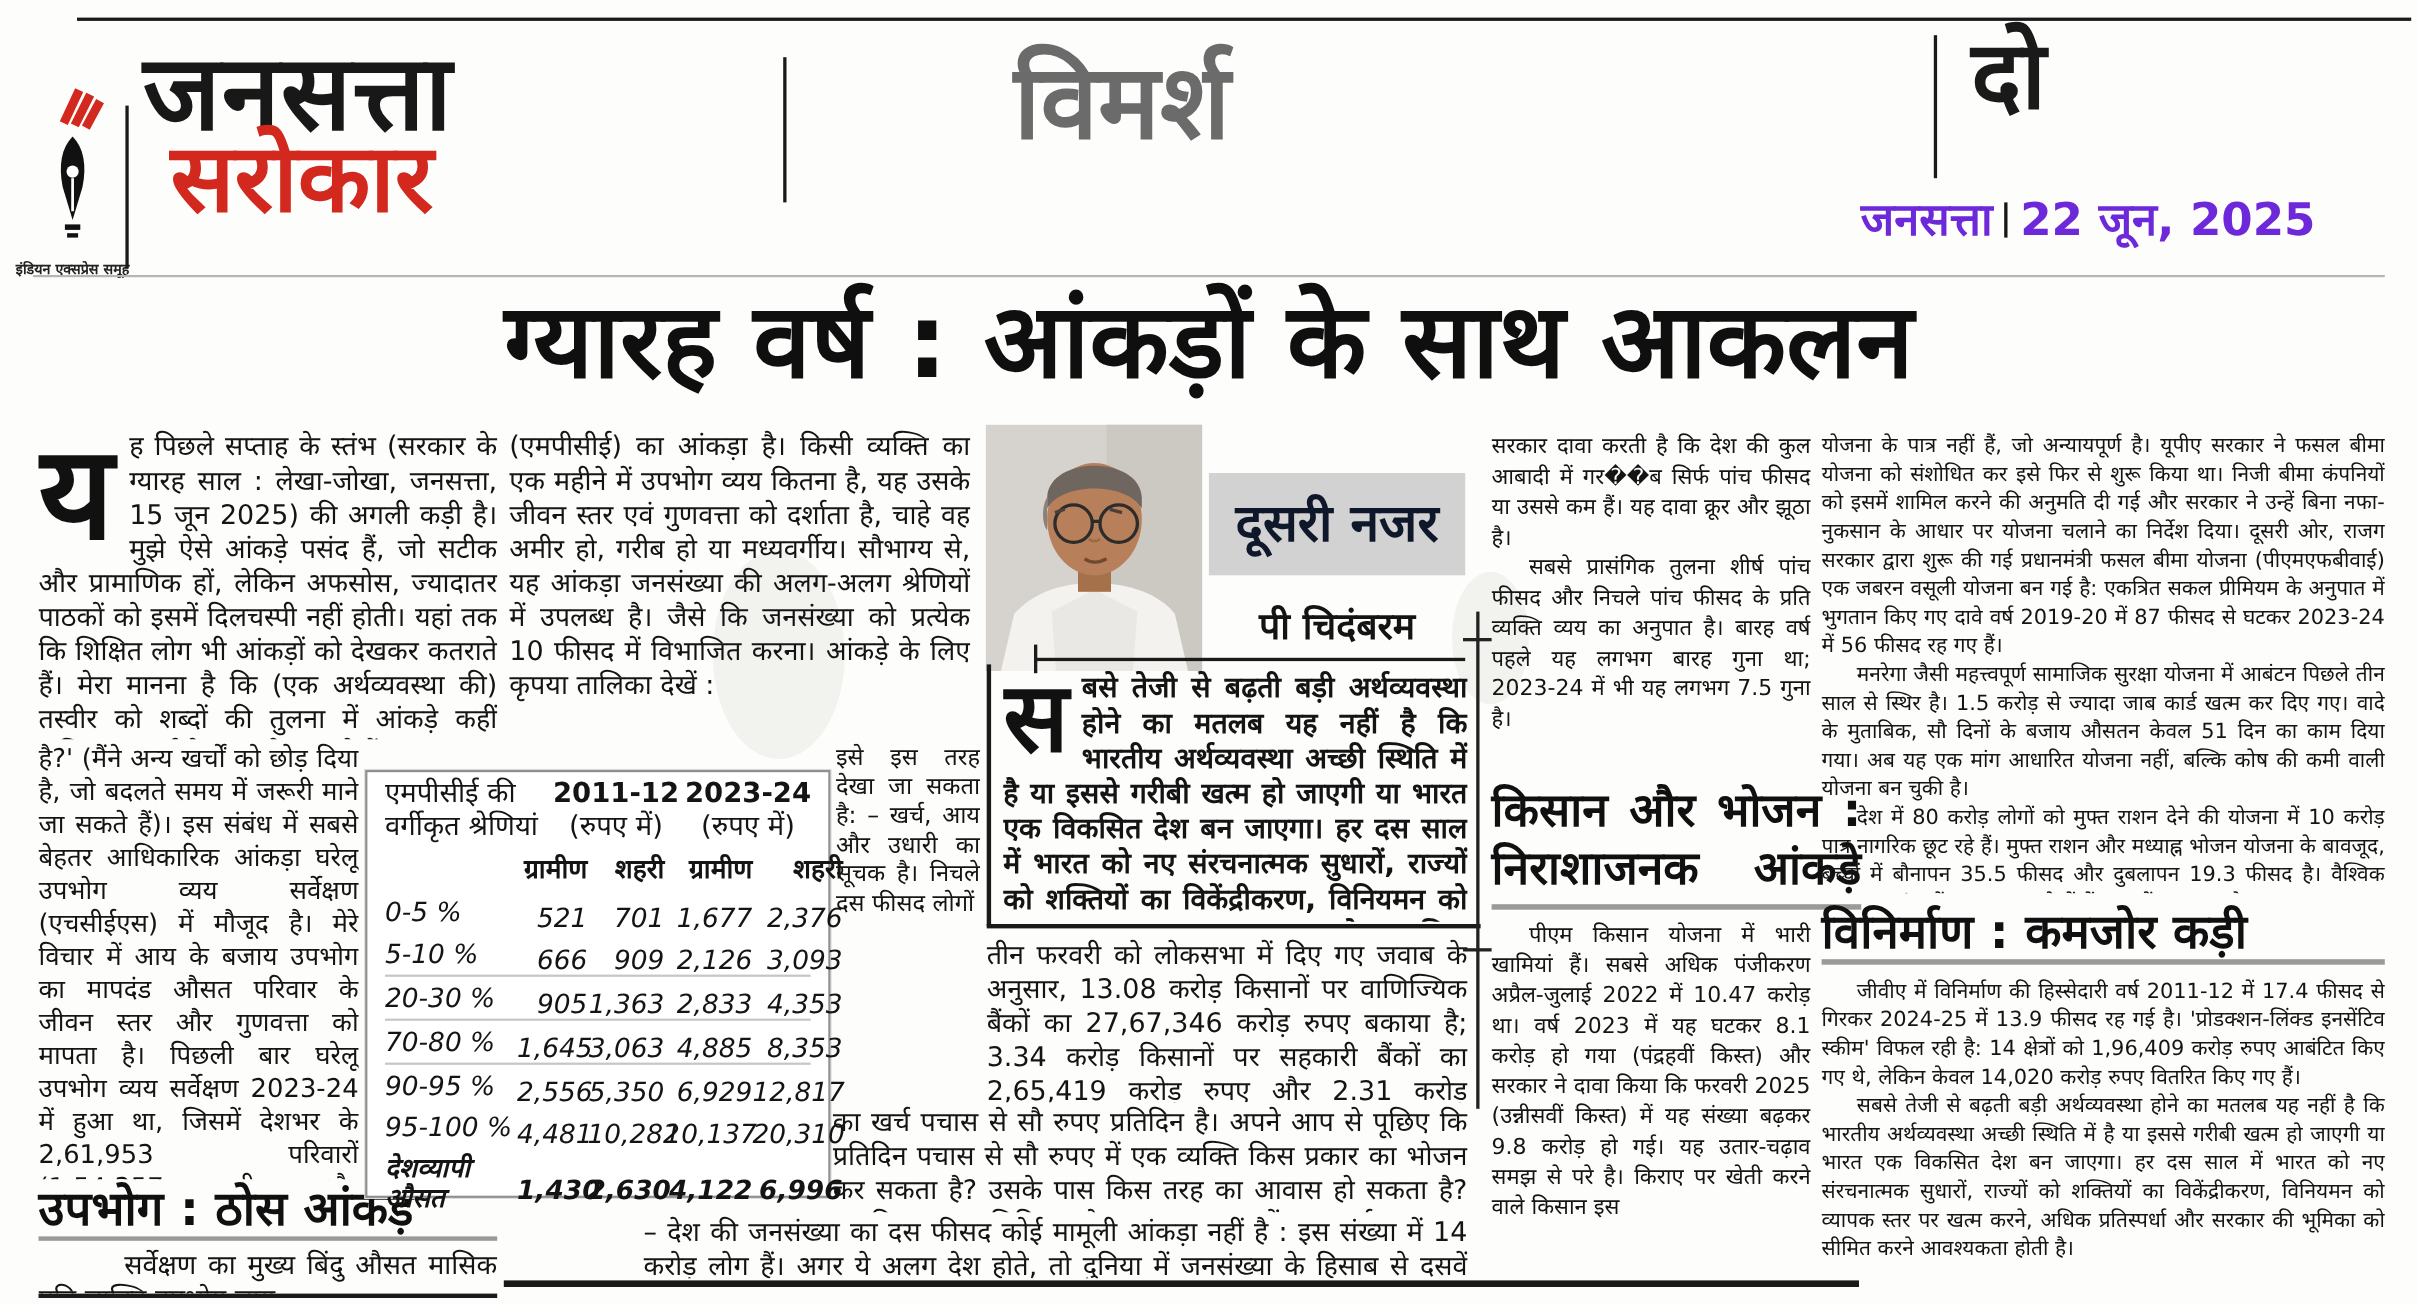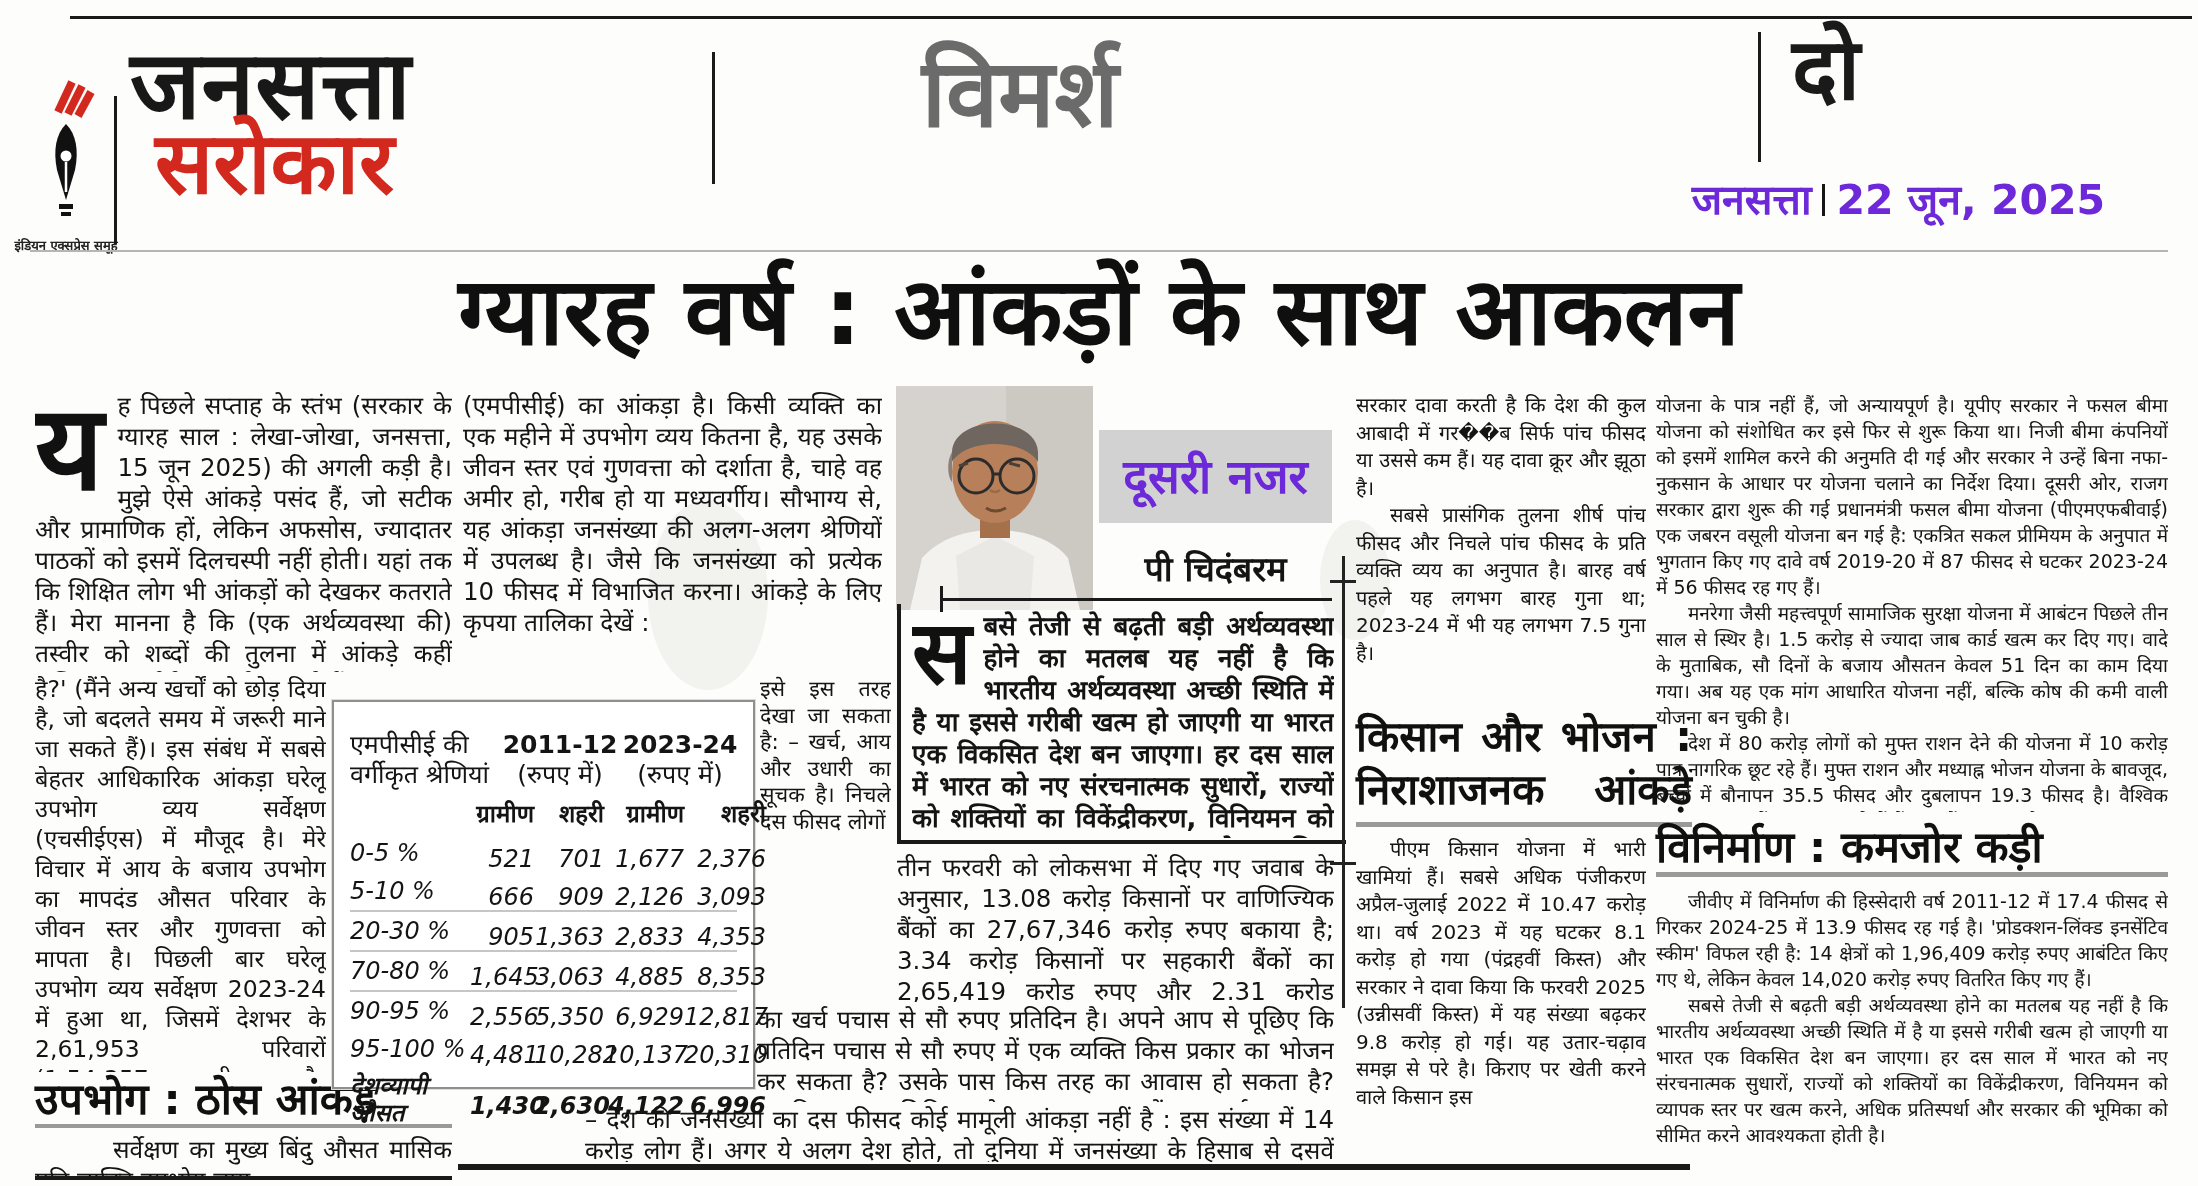--- a/index.html
+++ b/index.html
@@ -23,33 +23,33 @@
   .page-num{font-size:86px;font-weight:700;color:#1a1a1a;line-height:1;}
   .dateline{font-size:41px;font-weight:700;text-align:right;color:#6d28d9;}
   .dateline .vbar{display:inline-block;width:3px;height:32px;background:#161616;margin:0 12px -2px 10px;}
   .headline{font-size:94px;font-weight:800;text-align:center;color:#0f0f0f;line-height:1.15;}
   .dropcap{float:left;font-weight:800;color:#111;}
   .sec-head{font-weight:800;color:#101010;}
   .callout-txt{font-size:26px;font-weight:700;line-height:32px;}
   .logo-caption{font-size:13px;line-height:15px;text-align:center;color:#222;font-weight:700;}
   
   .mpce{border:2px solid #8f8f8f;background:#fff;box-shadow:0 0 0 1px #ddd;}
-  .mpce-inner{padding:28px 16px 10px 16px;}
+  .mpce-inner{padding:4px 16px 10px 16px;}
   .trow{display:grid;grid-template-columns:120px 64px 70px 80px 82px;align-items:center;
         font-size:24px;line-height:26px;height:38px;font-style:italic;}
   .trow .num{text-align:right;margin-top:11px;}
   .thead1{display:grid;grid-template-columns:150px 120px 120px;font-size:25px;line-height:30px;}
   .thead1 .yr{text-align:center;}
   .thsub{display:grid;grid-template-columns:120px 64px 70px 80px 82px;font-size:24px;
          font-weight:700;height:44px;align-items:center;}
   .thsub .num{text-align:right;}
   .sep{border-top:2px solid #c6c6c6;}
   .trow.bold{font-weight:800;}
   .nat-label{font-weight:800;line-height:27px;}
-  .doosri{background:#d2d2d2;text-align:center;font-size:47px;font-weight:800;color:#6d28d9;}
+  .doosri{background:#d2d2d2;text-align:center;font-size:47px;font-weight:800;color:#0f172a;}
   .author{font-size:34px;font-weight:700;text-align:center;}
   .blob{background:#ececea;border-radius:50%;opacity:.7;}
 </style>
 </head>
 <body>
 
 <div class="abs rule" style="left:70px;top:16px;width:2122px;height:3px;"></div>
 
 <div class="abs" style="left:28px;top:76px;width:76px;height:160px;">
   <svg width="76" height="160" viewBox="0 0 76 160">

